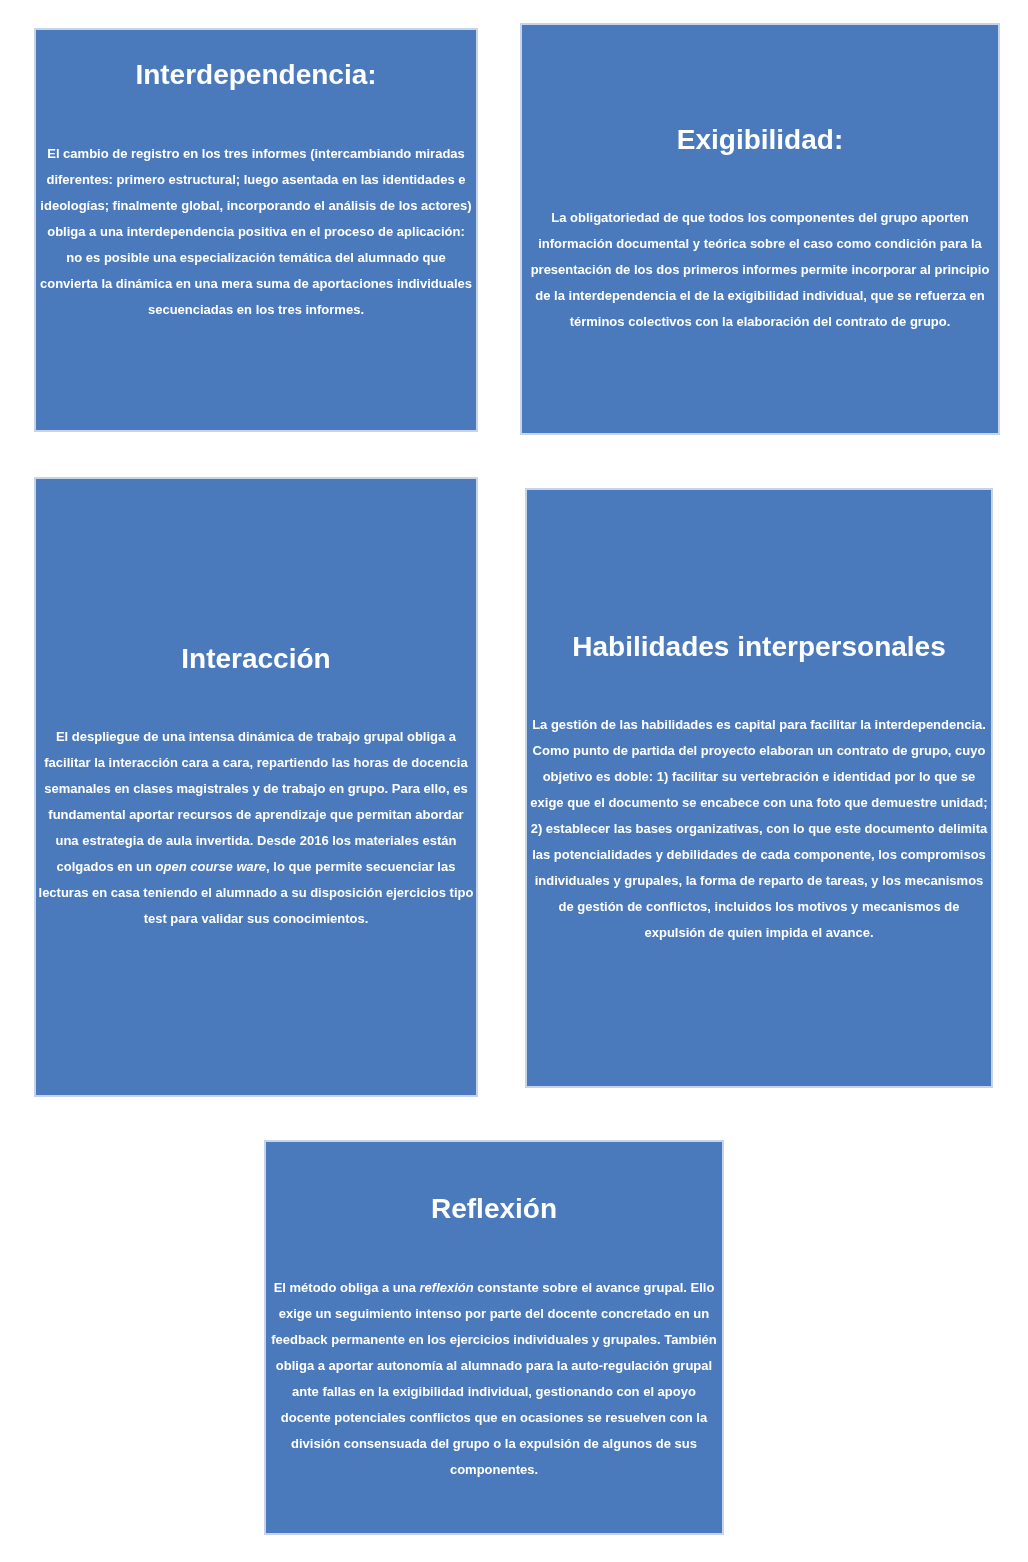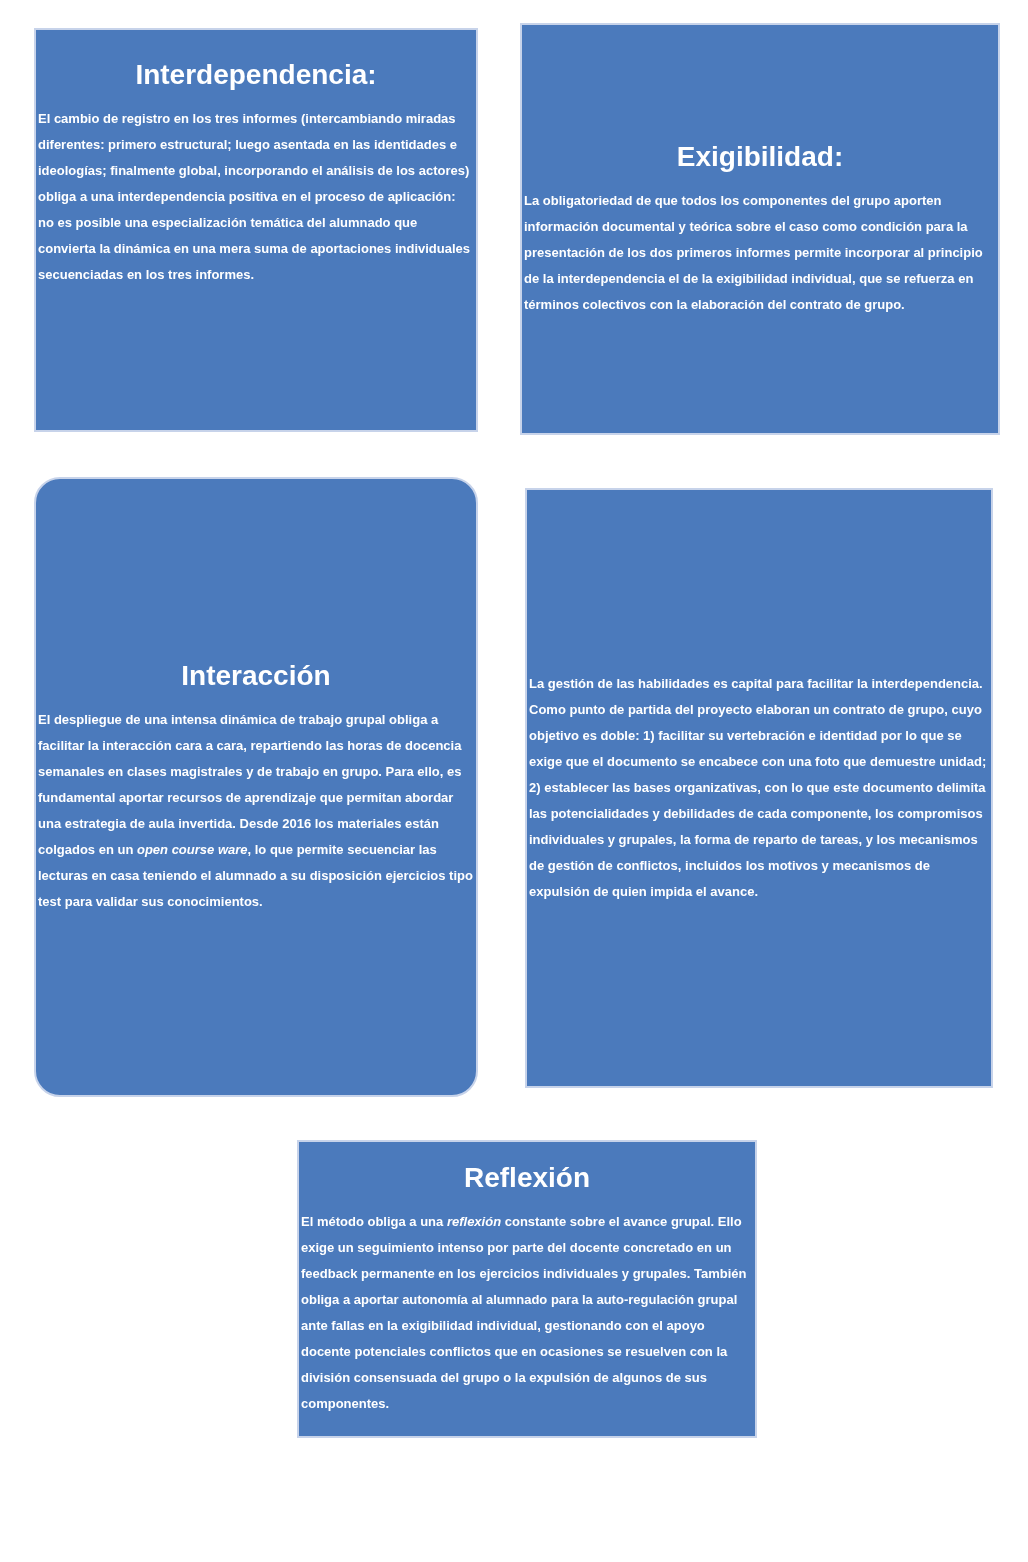--- a/index.html
+++ b/index.html
@@ -20,41 +20,43 @@
   .card{
     position:absolute;
     box-sizing:border-box;
     background:var(--box-fill,#4b7abc);
     border:2px solid var(--box-border,#c7d3ea);
     color:var(--text-color,#fff);
     display:flex;
     flex-direction:column;
     justify-content:center;
     align-items:center;
+    text-align:center;
     padding:8px 2px;
+    gap:35px;
   }
   .card-title{
     margin:0 0 14px 0;
     font-size:28px;
     line-height:1.2;
     font-weight:700;
   }
   .card-body{
     margin:0;
     font-size:13px;
     line-height:26px;
     font-weight:700;
   }
   .card-body em{font-style:italic;}
   
   .b1{left:34px;  top:28px;   width:444px; height:404px; justify-content:flex-start; padding-top:28px;}
   .b2{left:520px; top:23px;   width:480px; height:412px;}
-  .b3{left:34px;  top:477px;  width:444px; height:620px;border-radius:26px;}
+  .b3{left:34px;  top:477px;  width:444px; height:620px;}
   .b4{left:525px; top:488px;  width:468px; height:600px;}
-  .b5{left:297px; top:1140px; width:460px; height:298px;}
+  .b5{left:264px; top:1140px; width:460px; height:395px;}
 </style>
 </head>
 <body>
 
 <div class="canvas">
 
   <section class="card b1">
     <h2 class="card-title">Interdependencia:</h2>
     <p class="card-body"><span>El cambio de registro en los tres informes (intercambiando miradas diferentes: primero estructural; luego asentada en las identidades e ideologías; finalmente global, incorporando el análisis de los actores) obliga a una interdependencia positiva en el proceso de aplicación: no es posible una especialización temática del alumnado que convierta la dinámica en una mera suma de aportaciones individuales secuenciadas en los tres informes.</span></p>
   </section>
@@ -63,20 +65,21 @@
     <h2 class="card-title">Exigibilidad:</h2>
     <p class="card-body"><span>La obligatoriedad de que todos los componentes del grupo aporten información documental y teórica sobre el caso como condición para la presentación de los dos primeros informes permite incorporar al principio de la interdependencia el de la exigibilidad individual, que se refuerza en términos colectivos con la elaboración del contrato de grupo.</span></p>
   </section>
 
   <section class="card b3">
     <h2 class="card-title">Interacción</h2>
     <p class="card-body"><span>El despliegue de una intensa dinámica de trabajo grupal obliga a facilitar la interacción cara a cara, repartiendo las horas de docencia semanales en clases magistrales y de trabajo en grupo. Para ello, es fundamental aportar recursos de aprendizaje que permitan abordar una estrategia de aula invertida. Desde 2016 los materiales están colgados en un </span><em>open course ware</em><span>, lo que permite secuenciar las lecturas en casa teniendo el alumnado a su disposición ejercicios tipo test para validar sus conocimientos.</span></p>
   </section>
 
   <section class="card b4">
+    <h2 class="card-title">Habilidades interpersonales</h2>
     <p class="card-body"><span>La gestión de las habilidades es capital para facilitar la interdependencia. Como punto de partida del proyecto elaboran un contrato de grupo, cuyo objetivo es doble: 1) facilitar su vertebración e identidad por lo que se exige que el documento se encabece con una foto que demuestre unidad; 2) establecer las bases organizativas, con lo que este documento delimita las potencialidades y debilidades de cada componente, los compromisos individuales y grupales, la forma de reparto de tareas, y los mecanismos de gestión de conflictos, incluidos los motivos y mecanismos de expulsión de quien impida el avance.</span></p>
   </section>
 
   <section class="card b5">
     <h2 class="card-title">Reflexión</h2>
     <p class="card-body"><span>El método obliga a una </span><em>reflexión</em><span> constante sobre el avance grupal. Ello exige un seguimiento intenso por parte del docente concretado en un feedback permanente en los ejercicios individuales y grupales. También obliga a aportar autonomía al alumnado para la auto-regulación grupal ante fallas en la exigibilidad individual, gestionando con el apoyo docente potenciales conflictos que en ocasiones se resuelven con la división consensuada del grupo o la expulsión de algunos de sus componentes.</span></p>
   </section>
 
 </div>
 

